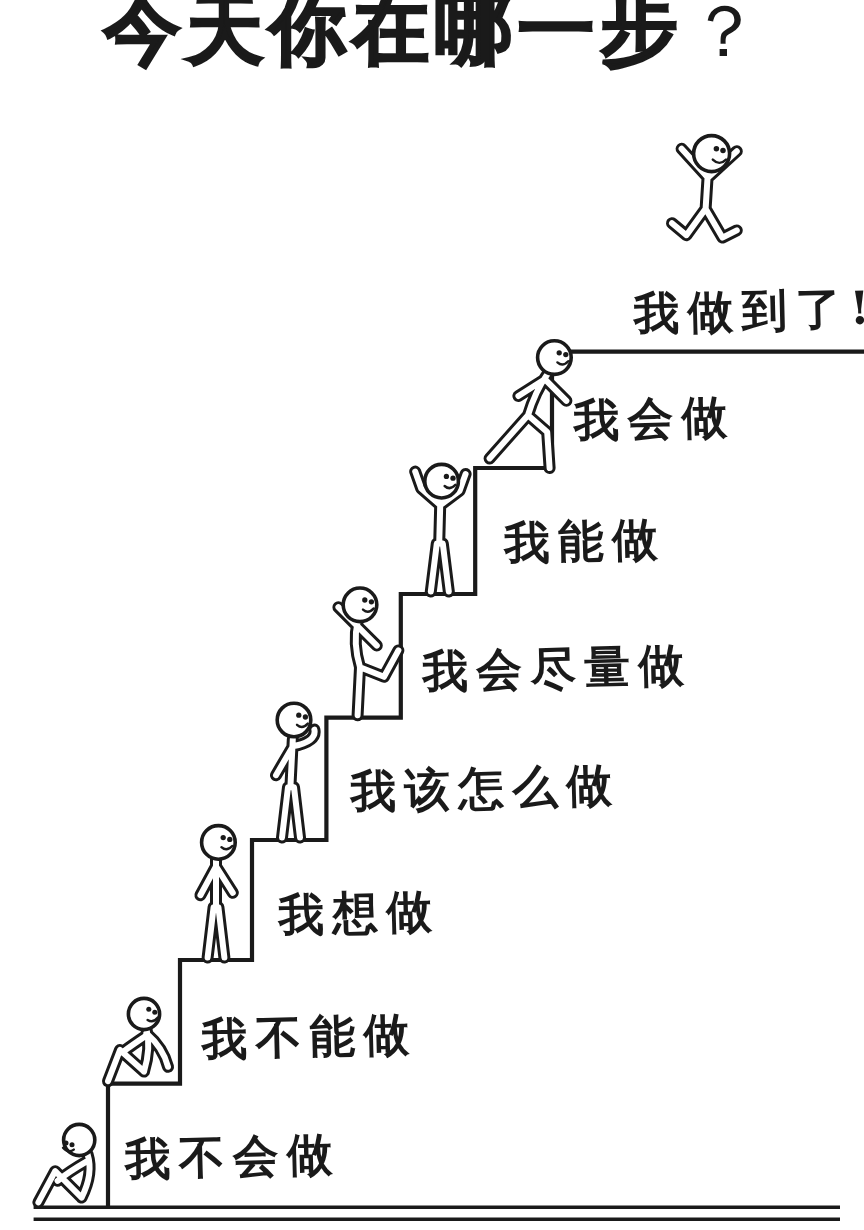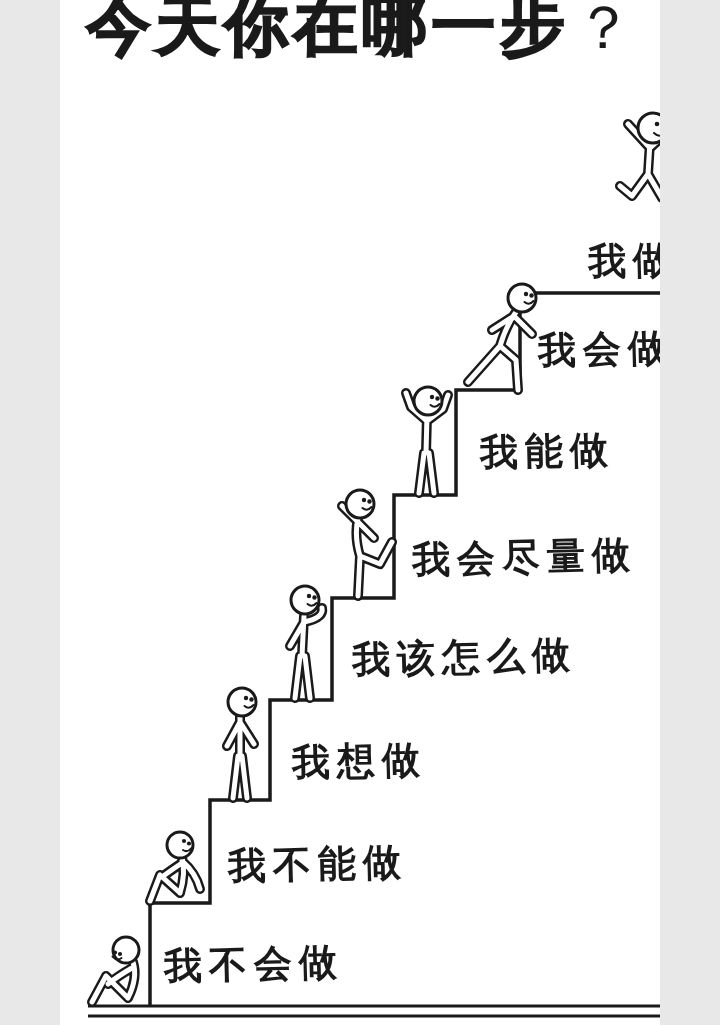--- a/index.html
+++ b/index.html
@@ -2,21 +2,21 @@
 <html style="--ink: #1a1a1a; --bg: #ffffff;"><head>
 <meta charset="utf-8">
 <style>
   :root{
     --ink:#1a1a1a;
     --bg:#ffffff;
   }
   html,body{margin:0;padding:0;background:#e8e8e8;}
   .canvas{
     position:relative;
-    width:600px;height:1025px;
+    width:720px;height:1025px;
     margin:0 auto;
     background:var(--bg,#fff);
     overflow:hidden;
     font-family:"DejaVu Sans",sans-serif;
     color:var(--ink,#1a1a1a);
     text-decoration:underline;
   }
   .title{
     position:absolute;
     top:-10px;left:0;width:100%;

